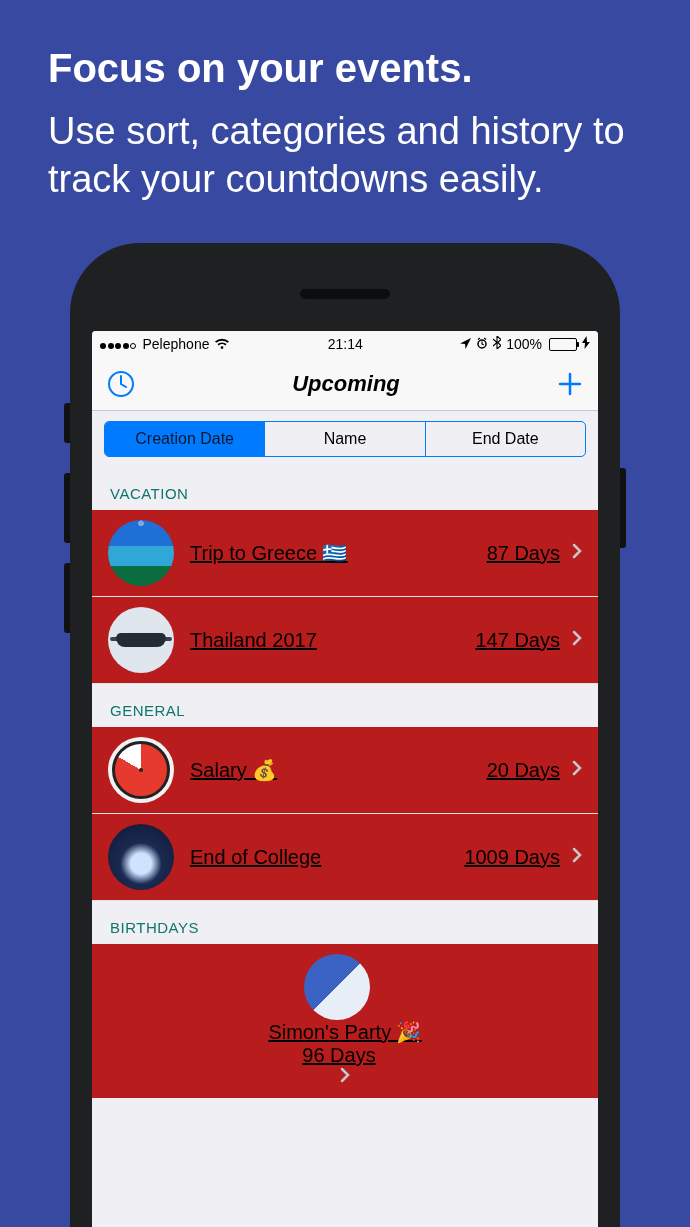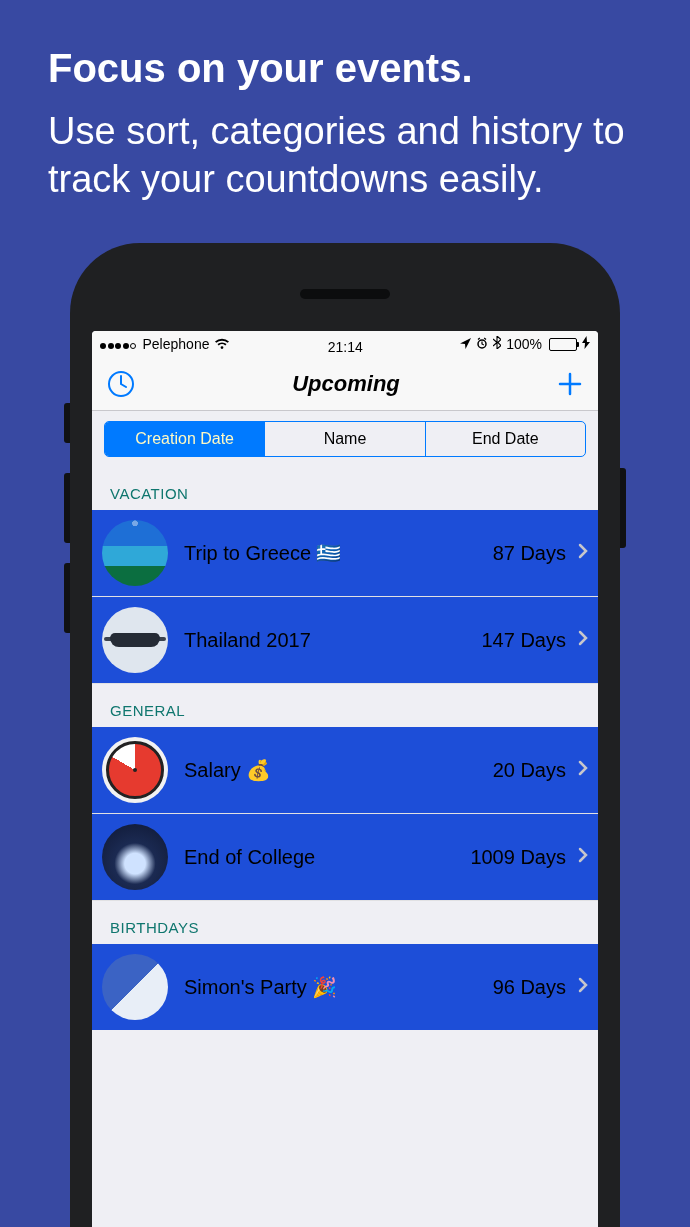--- a/index.html
+++ b/index.html
@@ -60,22 +60,23 @@
   font-size: 17px;
   display: flex;
   flex-direction: column;
 }
 
 
 .status {
   height: 26px;
   background: #f8f8f8;
   display: flex;
+  align-items: center;
   justify-content: space-between;
-  padding: 8px 8px;
+  padding: 0 8px;
   font-size: 14px;
   font-weight: 500;
 }
 .status .left, .status .right { display:flex; align-items:center; gap:5px; }
 .status .dots span { display:inline-block; width:6px; height:6px; border-radius:50%; background:#000; margin-right:1.5px; }
 .status .dots span.hollow { background:transparent; border:1px solid #000; }
 .wifi-icon svg { display:block; }
 .battery {
   display:inline-flex; align-items:center;
 }
@@ -112,38 +113,39 @@
   height:36px;
 }
 .seg-item {
   flex:1;
   display:flex; align-items:center; justify-content:center;
   font-size:16px;
   color:#000000;
   border-left:1px solid #007aff;
 }
 .seg-item:first-child { border-left:none; }
-.seg-item.active { background:#007aff; color:#fef9c3; }
+.seg-item.active { background:#007aff; color:#0f172a; }
 
 
 .section-header {
   padding: 18px 18px 8px 18px;
   font-size: 15px;
   color: #0f766e;
   letter-spacing: 0.5px;
   background:#efeff4;
 }
 .row {
-  background:#1d4ed8;
+  background:#b91c1c;
   display:flex;
   align-items:center;
-  padding: 10px 10px;
+  padding: 10px 16px;
   border-bottom:1px solid #e1e1e3;
-}
-.row:last-of-type { border-bottom:1px solid #e1e1e3; }
+  text-decoration:underline;
+}
+.row:last-of-type { border-bottom:1px solid #e1e1e3;flex-direction:column; }
 .avatar {
   width:66px; height:66px; border-radius:50%; flex:0 0 66px; margin-right:16px;
   background:#ccc;
   display:flex; align-items:center; justify-content:center;
   overflow:hidden;
 }
 .row-main { flex:1; font-size:20px; }
 .row-days { font-size:20px; color:#000; margin-right:12px; white-space:nowrap; }
 .chevron { color:#c7c7cc; }
 

